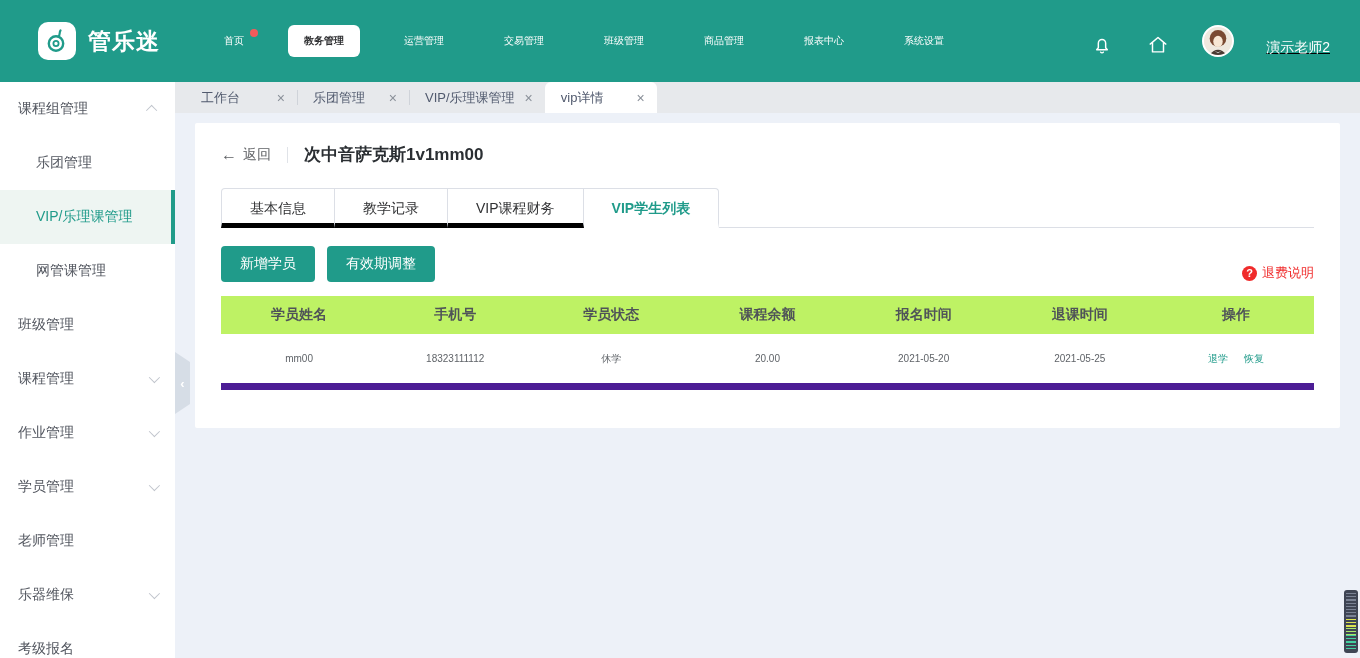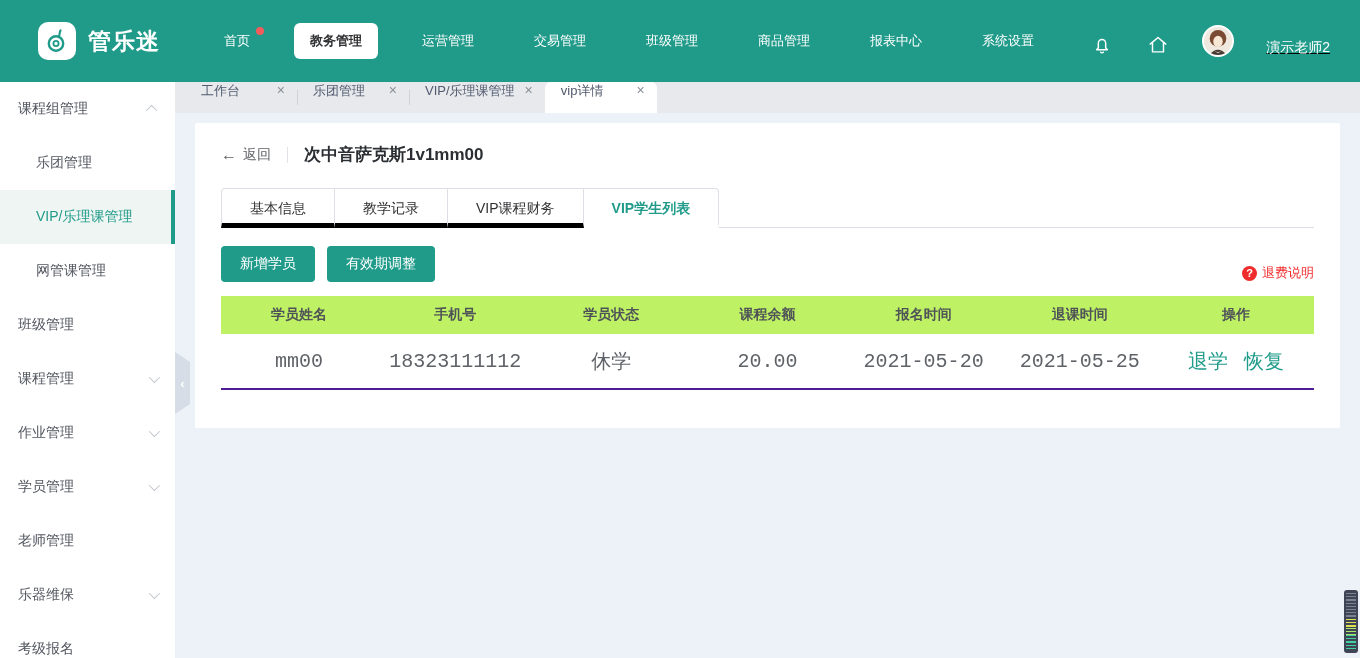--- a/index.html
+++ b/index.html
@@ -6,21 +6,21 @@
   html,body { width:1360px; height:658px; overflow:hidden; }
   body { font-family:"Liberation Sans","DejaVu Sans",sans-serif; background:#edf1f8; }
   .app { position:relative; width:1360px; height:658px; display:flex; flex-direction:column; overflow:hidden; }
 
   
   .navbar { height:82px; background:#209b8a; display:flex; align-items:center; padding:0 30px 0 38px; flex-shrink:0; }
   .logo { display:flex; align-items:center; gap:12px; }
   .logo-box { width:38px; height:38px; background:#fff; border-radius:10px; display:flex; align-items:center; justify-content:center; }
   .logo-text { color:#fff; font-size:23px; font-weight:700; letter-spacing:1px; }
   .nav-menu { display:flex; align-items:center; margin-left:48px; gap:28px; }
-  .nav-item { position:relative; color:#fff; font-size:13px; padding:9px 16px; border-radius:6px; cursor:pointer; white-space:nowrap; }
+  .nav-item { position:relative; color:#fff; font-size:10px; padding:9px 16px; border-radius:6px; cursor:pointer; white-space:nowrap; }
   .nav-item.active { background:#fff; color:#303133; font-weight:700; }
   .nav-dot { position:absolute; top:4px; right:2px; width:8px; height:8px; border-radius:50%; background:#f25b5b; }
   .nav-right { margin-left:auto; display:flex; align-items:flex-end; gap:32px;text-decoration:underline; }
   .nav-icon { width:24px; height:24px; display:flex; align-items:center; justify-content:center; cursor:pointer; }
   .avatar { width:32px; height:32px; border-radius:50%; border:2px solid #ffffff; overflow:hidden; background:#f2ece4; cursor:pointer; }
   .user-name { color:#fff; font-size:14px; }
 
   
   .body-row { flex:1; display:flex; min-height:0; }
 
@@ -32,21 +32,21 @@
   .side-item.active::after { content:""; position:absolute; right:0; top:0; width:4px; height:100%; background:#209b8a; }
   .chev { width:8px; height:8px; border-right:1.5px solid #c0c4cc; border-bottom:1.5px solid #c0c4cc; margin-left:auto; }
   .chev.down { transform:rotate(45deg) translateY(-2px); }
   .chev.up { transform:rotate(-135deg) translateY(-2px); }
 
   
   .main-col { flex:1; display:flex; flex-direction:column; min-width:0; }
 
   
   .tabstrip { height:31px; background:#e7e9ec; display:flex; align-items:stretch; padding-left:10px; flex-shrink:0; }
-  .ttab { display:flex; align-items:flex-start; justify-content:space-between; min-width:112px; padding:0 12px 0 16px; font-size:13px; color:#515a6e; cursor:pointer; position:relative; }
+  .ttab { display:flex; align-items:center; justify-content:space-between; min-width:112px; padding:0 12px 0 16px; font-size:13px; color:#515a6e; cursor:pointer; position:relative; }
   .ttab .close { color:#8a9099; font-size:14px; margin-left:10px; cursor:pointer; }
   .ttab.sep::before { content:""; position:absolute; left:0; top:8px; width:1px; height:15px; background:#cfd3d9; }
   .ttab.active { background:#fff; border-radius:6px 6px 0 0; }
 
   
   .content { flex:1; background:#edf1f8; padding:10px 20px 0; overflow:hidden; }
   .card { background:#fff; border-radius:2px; min-height:303px; padding:20px 26px 38px; }
 
   .back-row { display:flex; align-items:center; font-size:14px; color:#606266; }
   .back-btn { display:flex; align-items:center; gap:6px; cursor:pointer; }
@@ -62,21 +62,21 @@
 
   .toolbar { margin-top:18px; display:flex; align-items:flex-end; }
   .btn { background:#209b8a; color:#fff; border:none; height:36px; padding:0 19px; border-radius:4px; font-size:14px; cursor:pointer; font-family:inherit; }
   .btn + .btn { margin-left:12px; }
   .refund { margin-left:auto; display:flex; align-items:center; gap:5px; color:#f02b2b; font-size:13px; cursor:pointer; }
   .qmark { width:15px; height:15px; border-radius:50%; background:#f02b2b; color:#fff; font-size:11px; font-weight:700; display:flex; align-items:center; justify-content:center; }
 
   .table { margin-top:14px; }
   .trow { display:grid; grid-template-columns:repeat(7,1fr); align-items:center; text-align:center; }
   .trow.head { background:#bef264; height:38px; font-size:14px; font-weight:700; color:#4f5358; }
-  .trow.data { height:56px; font-size:20px; color:#5f6368; border-bottom:2px solid #4c1d95;font-family:Liberation Mono, monospace; }
+  .trow.data { height:56px; font-size:10px; color:#5f6368; border-bottom:7px solid #4c1d95; }
   .cell-actions { display:flex; justify-content:center; gap:16px; }
   .link { color:#209b8a; cursor:pointer; }
 
   
   .collapse-handle { position:absolute; left:175px; top:352px; width:15px; height:62px; background:#d6dde6;
     clip-path:polygon(0 0, 100% 16%, 100% 84%, 0 100%); display:flex; align-items:center; justify-content:center;
     color:#fff; font-size:13px; font-weight:700; cursor:pointer; z-index:6; }
 
   
   .scroll-widget { position:absolute; right:2px; bottom:5px; width:14px; height:63px; background:#3f4554; border-radius:3px; padding:3px 2px; display:flex; flex-direction:column; gap:0; cursor:pointer; z-index:6; }

